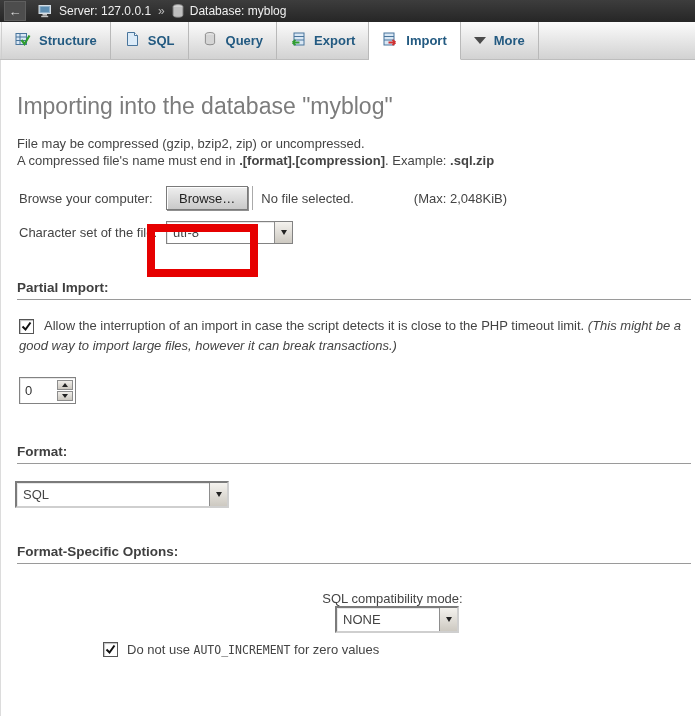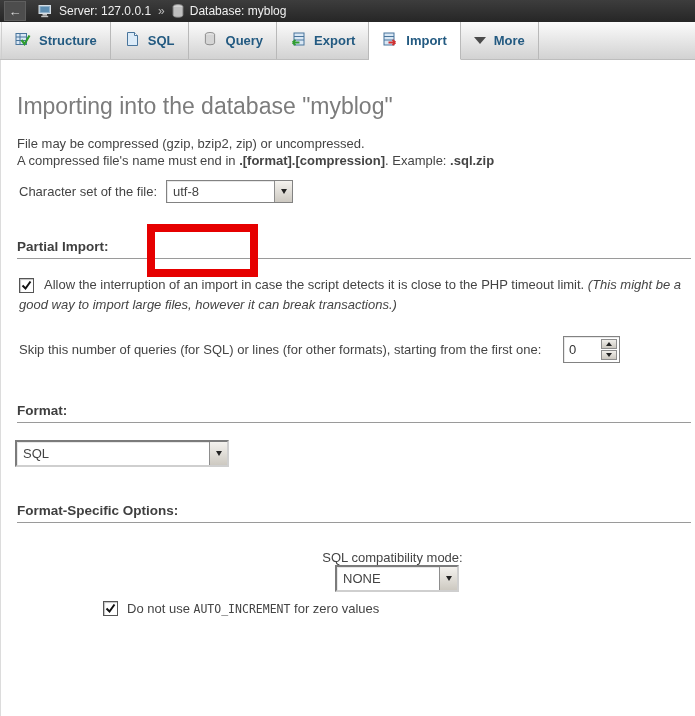--- a/index.html
+++ b/index.html
@@ -233,20 +233,27 @@
   <main class="content">
 
     <h1 class="page-title">Importing into the database "myblog"</h1>
 
 
     <div class="para">
       <span>File may be compressed (gzip, bzip2, zip) or uncompressed.</span><br>
       <span>A compressed file's name must end in </span><span class="b">.[format].[compression]</span><span>. Example: </span><span class="b">.sql.zip</span>
     </div>
 
+    <div class="row browse-row">
+      <span class="label-col">Browse your computer:</span>
+      <button class="browse-btn">Browse…</button>
+      <span class="file-sep"></span>
+      <span class="no-file">No file selected.</span>
+      <span class="max-note">(Max: 2,048KiB)</span>
+    </div>
 
     <div class="row charset-row">
       <span class="label-col">Character set of the file:</span>
       <span class="xselect sel-charset">
         <span class="val">utf-8</span>
         <span class="btn" style="margin-left:auto;">
           <span class="caret-down"></span>
         </span>
       </span>
     </div>
@@ -255,21 +262,20 @@
 
     <div class="allow-row">
       <span class="cb">
         <svg width="11" height="11" viewBox="0 0 11 11">
           <path d="M1.5 5.5 l3 3 5 -7" stroke="#111" stroke-width="2" fill="none"></path>
         </svg>
       </span><span>Allow the interruption of an import in case the script detects it is close to the PHP timeout limit. </span><span class="i">(This might be a good way to import large files, however it can break transactions.)</span>
     </div>
 
     <div class="row skip-row">
-      <span class="skip-label">Skip this number of queries (for SQL) or lines (for other formats), starting from the first one:</span>
       <span class="spinbox">
         <span class="num">0</span>
         <span class="spin-btns">
           <span class="spin-btn">
               <span class="tri-up"></span>
             </span>
           <span class="spin-btn">
               <span class="tri-dn"></span>
             </span>
         </span>

